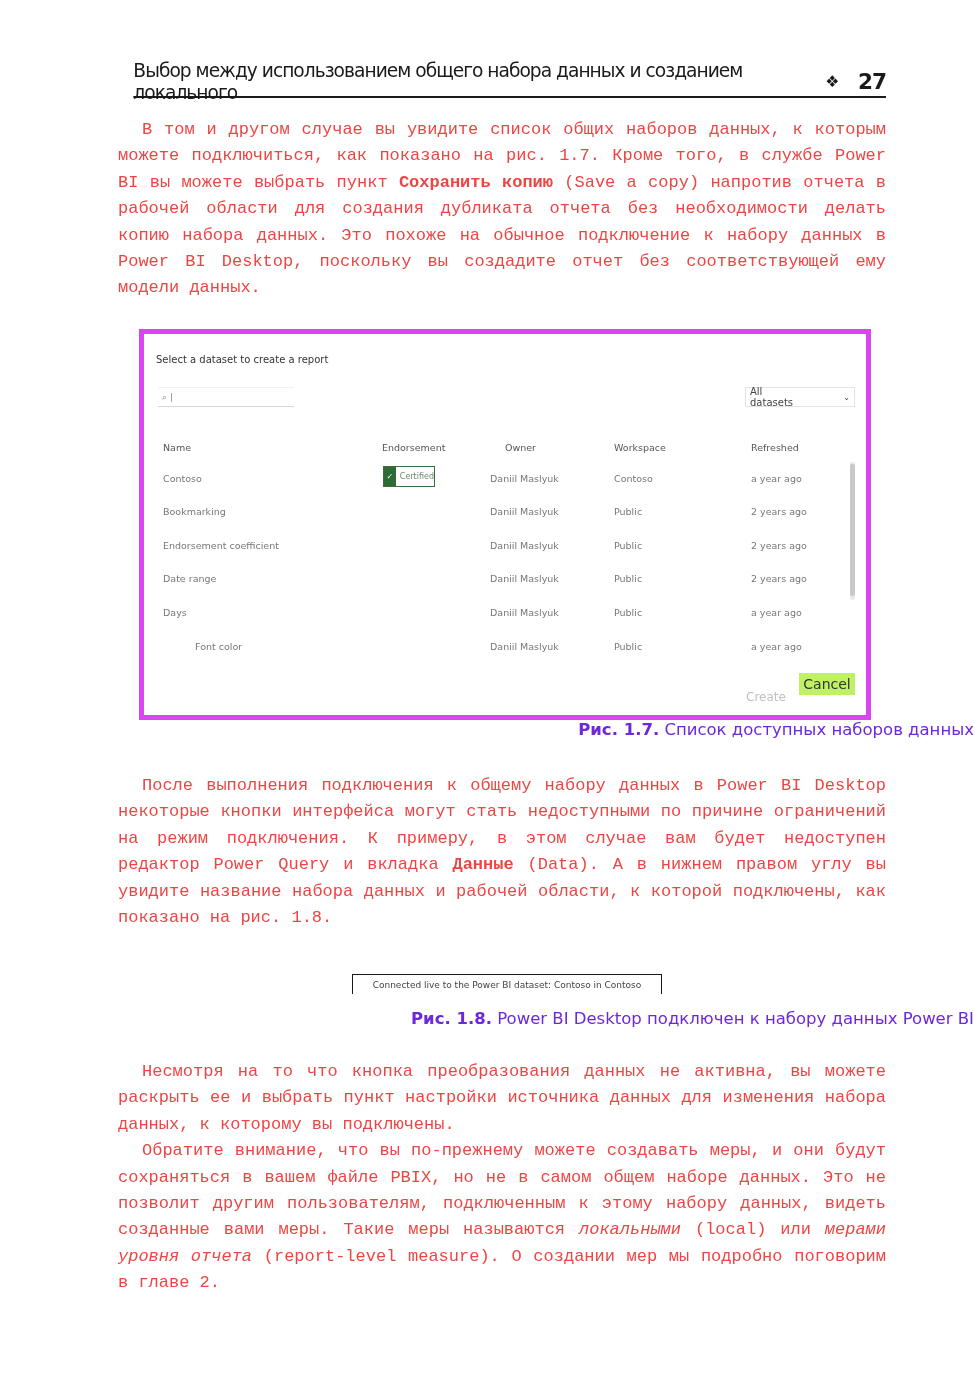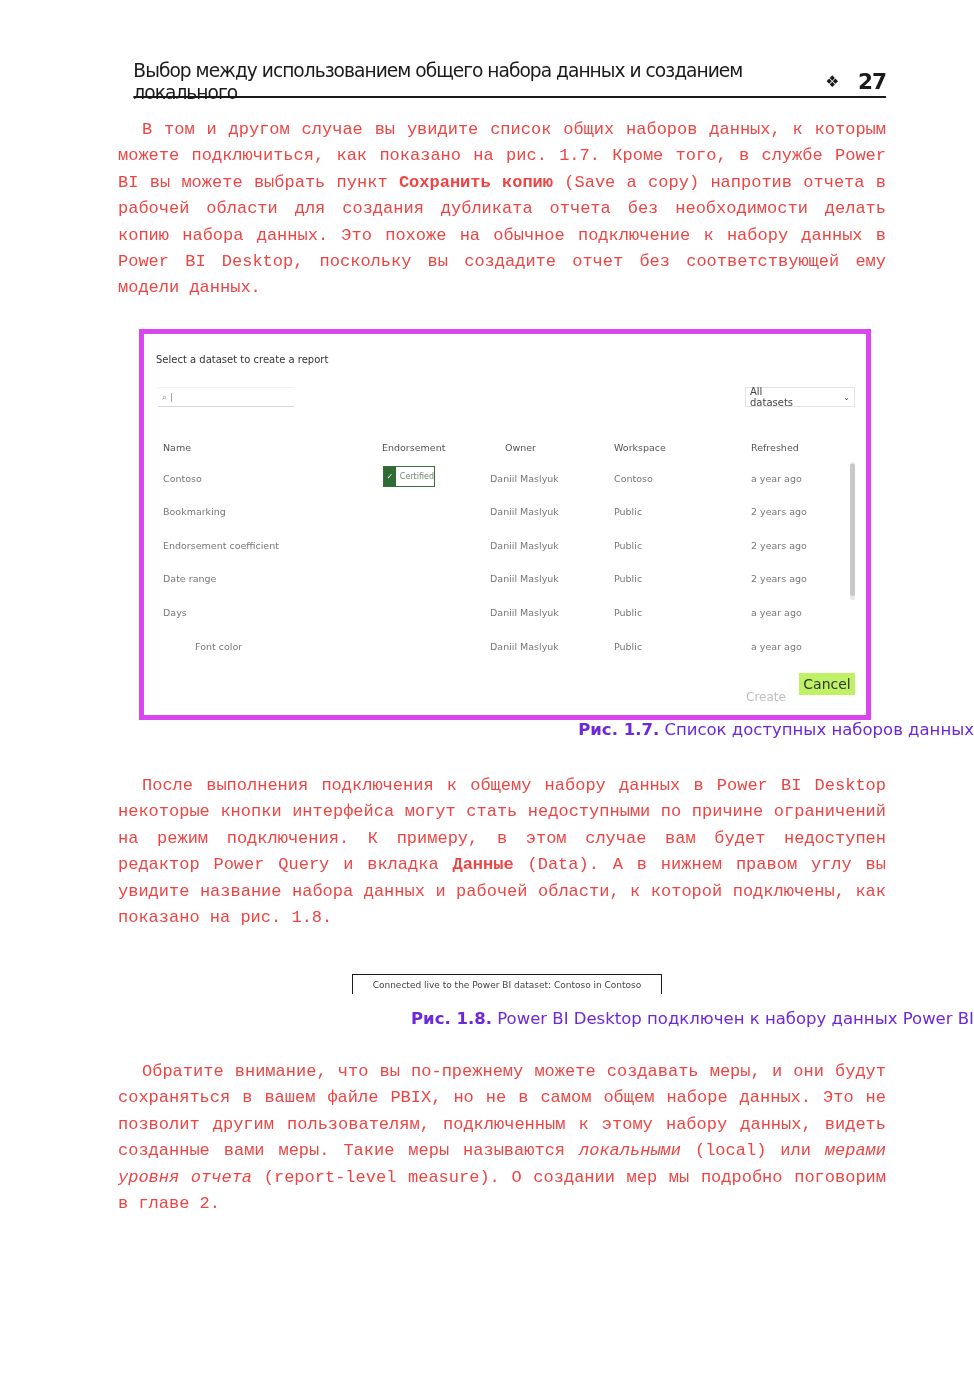--- a/index.html
+++ b/index.html
@@ -151,14 +151,15 @@
 
 <div class="fig18">
   <span>Connected live to the Power BI dataset: Contoso in Contoso</span>
 </div>
 
 <div class="caption" style="top:1009px;">
   <b>Рис. 1.8.</b><span> Power BI Desktop подключен к набору данных Power BI</span>
 </div>
 
 <div class="para" style="top:1059px;">
+  <p><span>Несмотря на то что кнопка преобразования данных не активна, вы можете раскрыть ее и выбрать пункт настройки источника данных для изменения набора данных, к которому вы подключены.</span></p>
   <p><span>Обратите внимание, что вы по-прежнему можете создавать меры, и они будут сохраняться в вашем файле PBIX, но не в самом общем наборе данных. Это не позволит другим пользователям, подключенным к этому набору данных, видеть созданные вами меры. Такие меры называются </span><i>локальными</i><span> (local) или </span><i>мерами уровня отчета</i><span> (report-level measure). О создании мер мы подробно поговорим в главе 2.</span></p>
 </div>
 
 </body></html>

